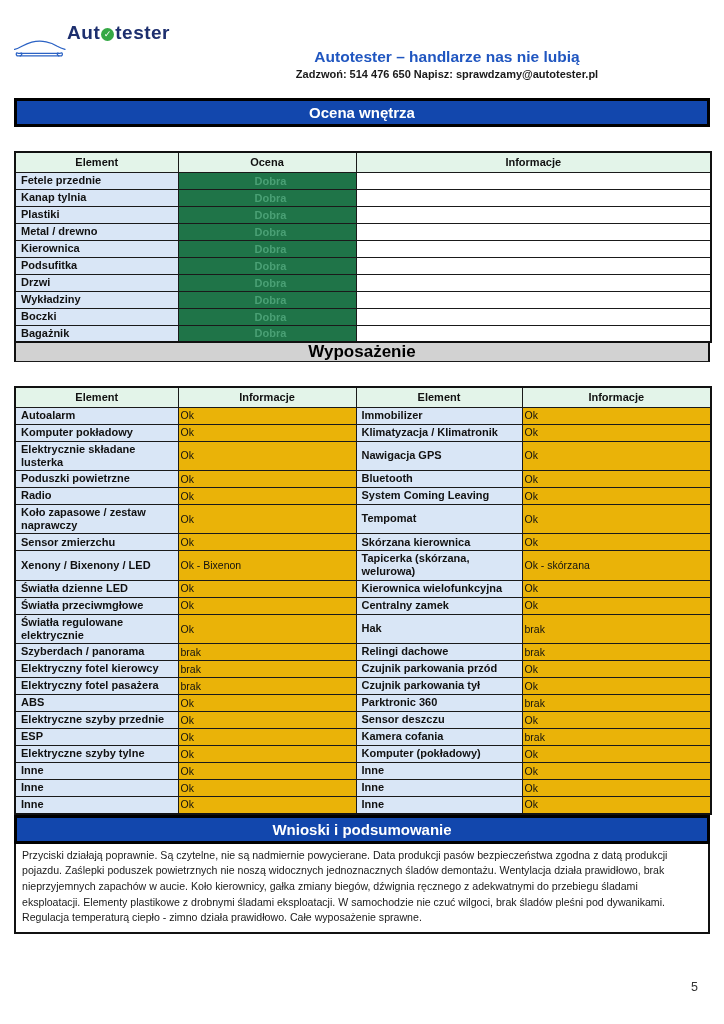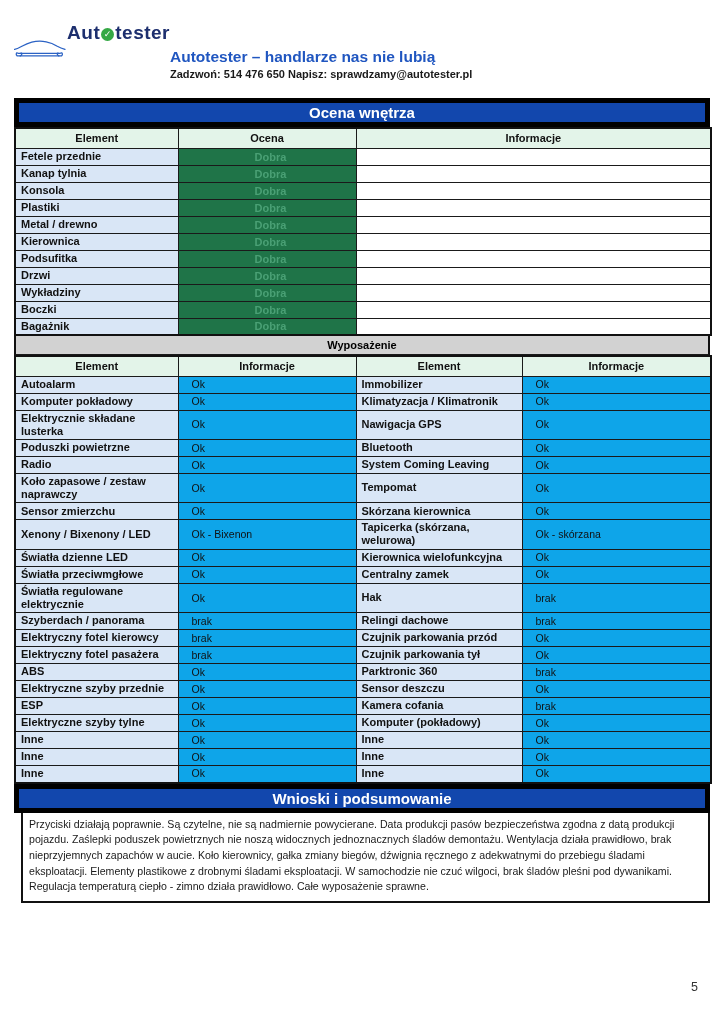--- a/index.html
+++ b/index.html
@@ -7,40 +7,40 @@
     width:724px;height:1024px;position:relative;background:#ffffff;
     font-family:"Liberation Sans","DejaVu Sans",sans-serif;color:#111;
     overflow:hidden;
   }
   
   .page-header{display:flex;align-items:flex-start;padding-top:26px;}
   .logo-wrap{width:170px;display:flex;align-items:flex-start;padding-left:12px;box-sizing:border-box;}
   .logo-text{font-weight:bold;font-size:19px;color:#1d2f6e;letter-spacing:.5px;display:flex;align-items:center;margin-top:-4px;}
   .logo-check{display:inline-flex;align-items:center;justify-content:center;width:13px;height:13px;border-radius:50%;
     background:#35a845;color:#fff;font-size:9px;margin:2px 1px 0 1px;font-weight:bold;}
-  .header-text{flex:1;padding-top:22px;}
+  .header-text{flex:1;text-align:center;padding-top:22px;}
   .header-title{color:#2056c0;font-weight:bold;font-size:15.5px;margin-bottom:2px;}
   .header-contact{color:#1a1a1a;font-weight:bold;font-size:11px;}
   
   .content{position:absolute;left:14px;top:98px;width:696px;}
-  .bar-blue{height:29px;background:#1247ad;border:5px solid #000000;box-sizing:border-box;
+  .bar-blue{height:29px;background:#1247ad;border:3px solid #000000;box-sizing:border-box;
     color:#fff;font-weight:bold;font-size:15px;display:flex;align-items:center;justify-content:center;}
   .band-gray{height:19px;background:#d2d2d2;border-left:2px solid #111;border-right:2px solid #111;
     border-bottom:1px solid #1a1a1a;box-sizing:border-box;
-    color:#000;font-weight:bold;font-size:11px;display:flex;align-items:center;justify-content:center;}
-  table{border-collapse:collapse;table-layout:fixed;width:696px;border:2px solid #111;}
+    color:#000;font-weight:bold;font-size:17px;display:flex;align-items:center;justify-content:center;}
+  table{border-collapse:collapse;table-layout:fixed;width:696px;border:2px solid #111;margin-top:24px;}
   td,th{border:1px solid #1a1a1a;box-sizing:border-box;overflow:hidden;}
   th{background:#e3f4e9;font-size:11px;font-weight:bold;text-align:center;height:20px;padding:1px 2px;}
   tr{height:17px;}
   .cell-el{background:#d9e6f6;font-weight:bold;font-size:11px;padding:1px 5px;line-height:1.2;}
   .cell-rating{background:#1f7448;color:#4aa075;font-weight:bold;font-size:11px;text-align:center;padding-left:8px;}
   .cell-info{background:#fff;font-size:10.5px;padding:1px 5px;}
-  .cell-val{background:#0ea5e9;font-size:10.5px;padding:1px 13px;line-height:1.2;}
+  .cell-val{background:#eab308;font-size:10.5px;padding:1px 2px;line-height:1.2;}
   .summary-box{border:2px solid #111;border-top:none;box-sizing:border-box;background:#fff;
-    padding:4px 16px 6px 6px;font-size:10.6px;line-height:1.48;color:#1a1a1a;min-height:80px;margin-left:7px;}
+    padding:4px 16px 6px 6px;font-size:10.6px;line-height:1.48;color:#1a1a1a;min-height:80px;}
   .page-number{position:absolute;top:980px;right:26px;font-size:12.5px;color:#333;}
   svg .stroke{stroke:#2b62c4;stroke-width:3;fill:none;stroke-linecap:round;stroke-linejoin:round;}
 </style>
 </head>
 <body>
 
 <div class="page">
 
   <header class="page-header">
     <div class="logo-wrap">
@@ -82,25 +82,20 @@
             <td class="cell-el">Fetele przednie</td>
             <td class="cell-rating">Dobra</td>
             <td class="cell-info"></td>
           </tr>
           <tr>
             <td class="cell-el">Kanap tylnia</td>
             <td class="cell-rating">Dobra</td>
             <td class="cell-info"></td>
           </tr>
           <tr>
-            <td class="cell-el">Konsola</td>
-            <td class="cell-rating">Dobra</td>
-            <td class="cell-info"></td>
-          </tr>
-          <tr>
             <td class="cell-el">Plastiki</td>
             <td class="cell-rating">Dobra</td>
             <td class="cell-info"></td>
           </tr>
           <tr>
             <td class="cell-el">Metal / drewno</td>
             <td class="cell-rating">Dobra</td>
             <td class="cell-info"></td>
           </tr>
           <tr>

